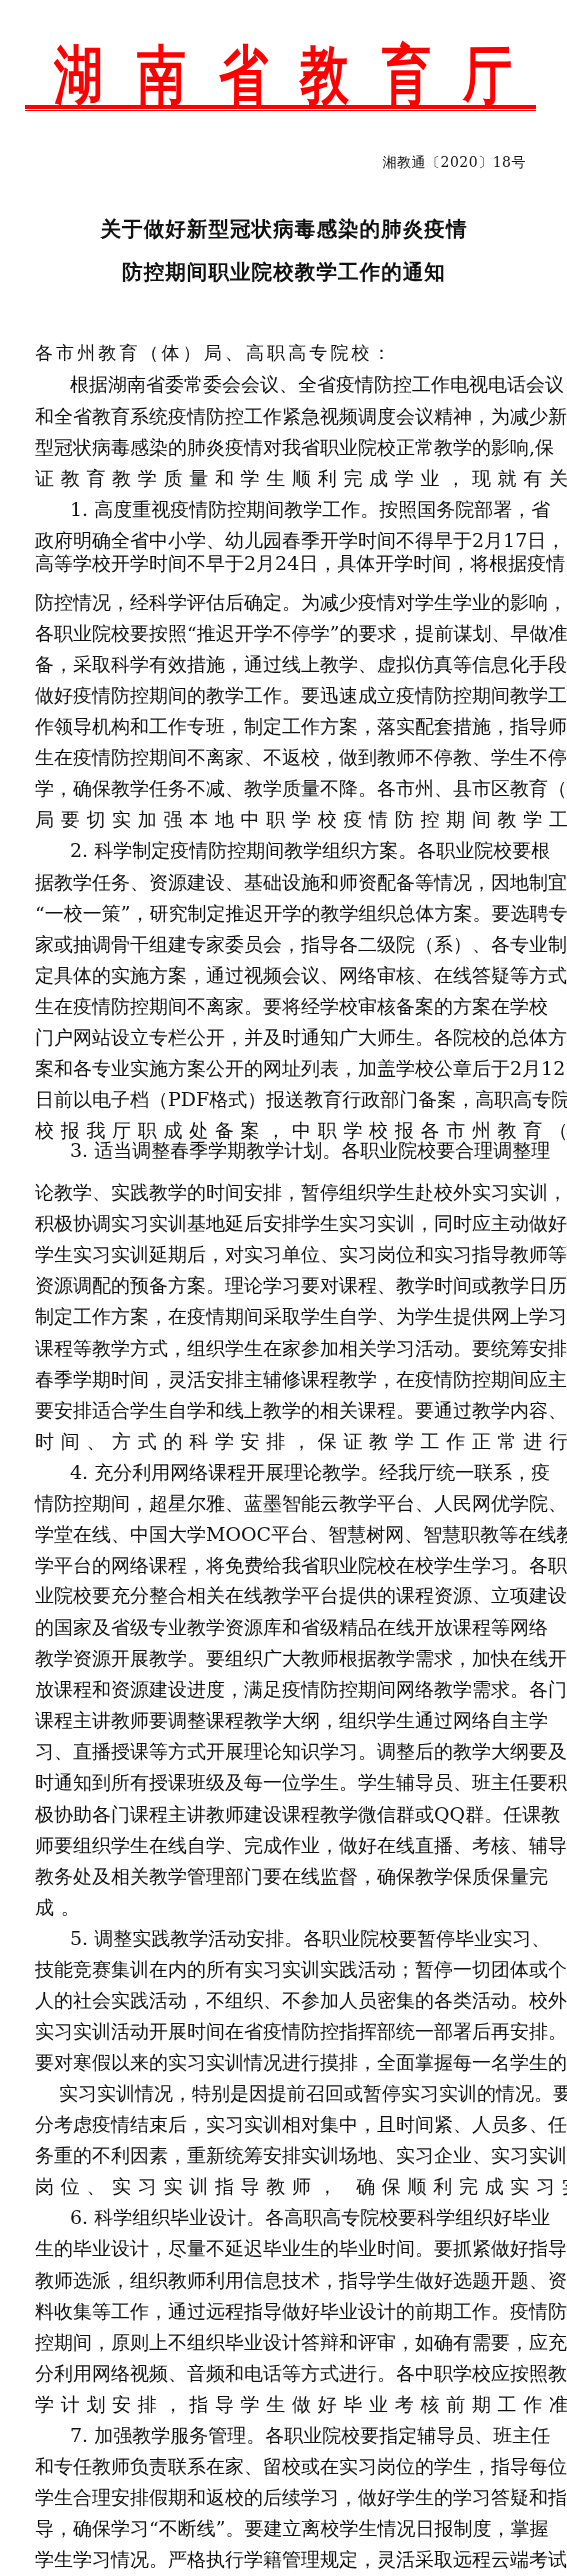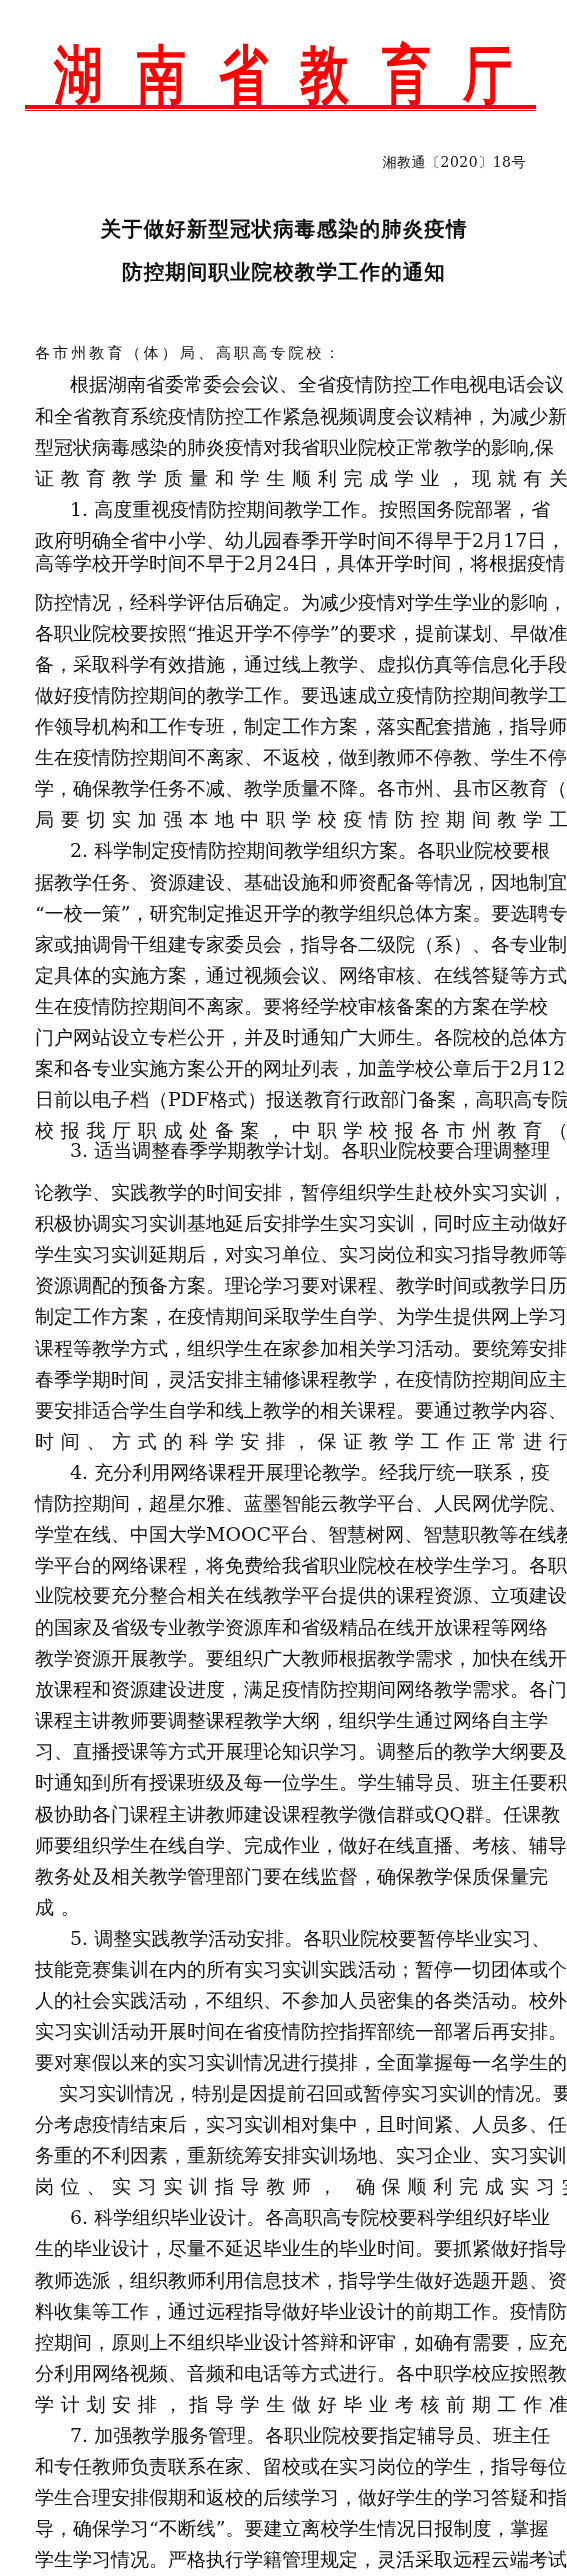--- a/index.html
+++ b/index.html
@@ -35,21 +35,21 @@
   <div class="mast-char" style="left:463px">厅</div>
 </div>
 <div class="abs red-rule-thick"></div>
 <div class="abs red-rule-thin"></div>
 
 <div class="abs docno">湘教通〔2020〕18号</div>
 
 <div class="abs title-line" style="top:215px">关于做好新型冠状病毒感染的肺炎疫情</div>
 <div class="abs title-line" style="top:258px">防控期间职业院校教学工作的通知</div>
 
-<div class="abs" style="left:35px; top:340px; font-size:15px; line-height:26px; letter-spacing:3.1px; white-space:nowrap;">各市州教育（体）局、高职高专院校：</div>
+<div class="abs" style="left:35px; top:340px; font-size:18px; line-height:26px; letter-spacing:3.1px; white-space:nowrap;">各市州教育（体）局、高职高专院校：</div>
 
 <div id="body-lines">
     <div class="abs body-line indent justify" style="top: 371px;">根据湖南省委常委会会议、全省疫情防控工作电视电话会议</div>
     <div class="abs body-line justify" style="top: 403px;">和全省教育系统疫情防控工作紧急视频调度会议精神，为减少新</div>
     <div class="abs body-line justify" style="top: 434px;">型冠状病毒感染的肺炎疫情对我省职业院校正常教学的影响,保</div>
     <div class="abs body-line" style="top: 465px; letter-spacing: 6.7px;">证教育教学质量和学生顺利完成学业，现就有关事项通知如下：</div>
     <div class="abs body-line indent justify" style="top: 496px;">1. 高度重视疫情防控期间教学工作。按照国务院部署，省</div>
     <div class="abs body-line justify" style="top: 527px;">政府明确全省中小学、幼儿园春季开学时间不得早于2月17日，</div>
     <div class="abs body-line justify" style="top: 550px;">高等学校开学时间不早于2月24日，具体开学时间，将根据疫情</div>
     <div class="abs body-line justify" style="top: 589px;">防控情况，经科学评估后确定。为减少疫情对学生学业的影响，</div>

